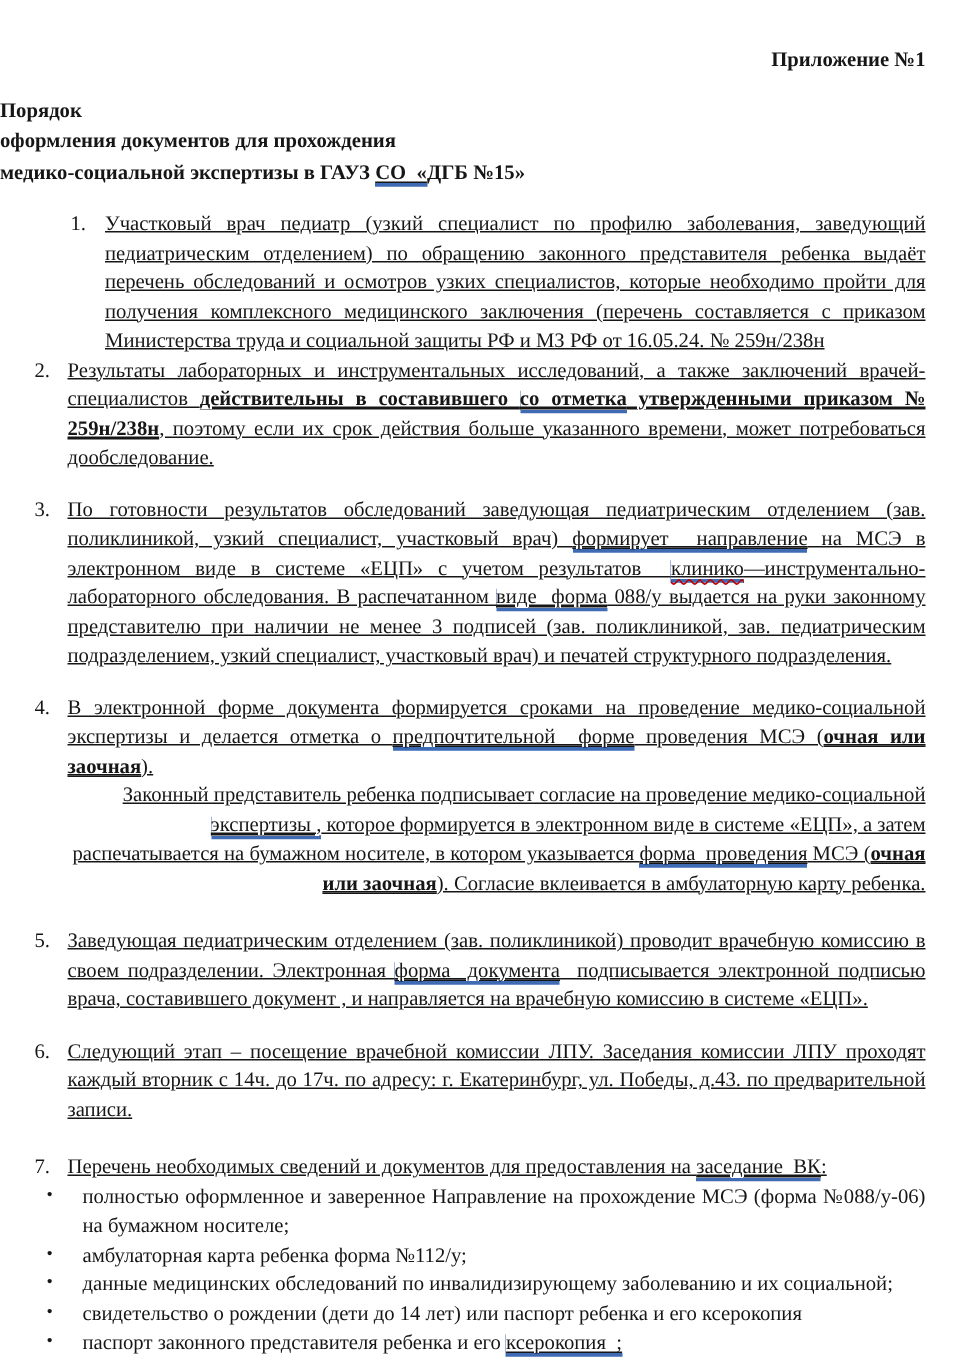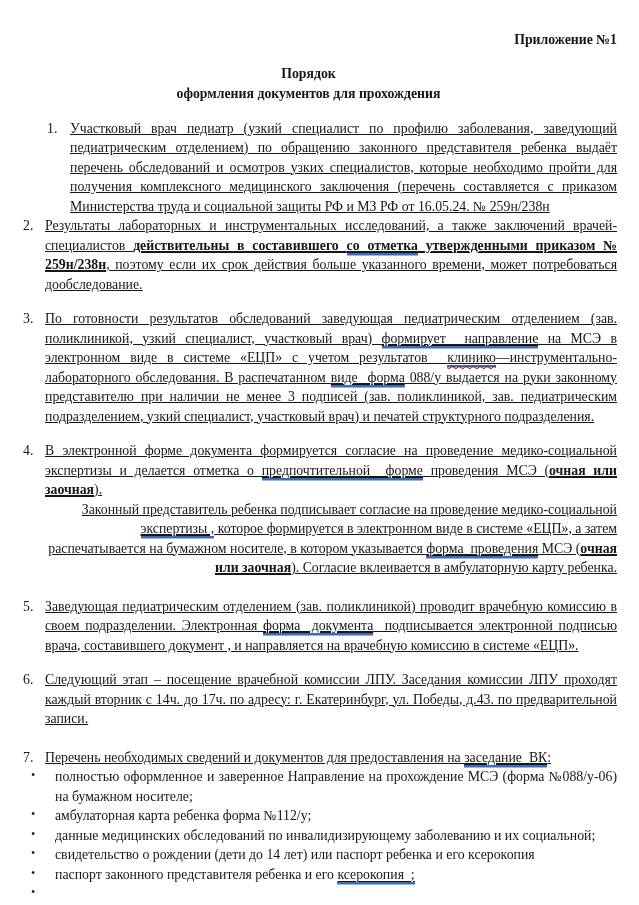--- a/index.html
+++ b/index.html
@@ -23,21 +23,21 @@
     padding:30px 22px 10px 0;
     overflow:hidden;
   }
   .annotation{
     text-align:right;
     font-weight:700;
     padding-right:0;
     padding-left:34px;
   }
   .title{
-    text-align:center;
+    text-align:left;
     font-weight:700;
     margin-top:14px;
     line-height:20.5px;
   }
   .list{
     margin-top:14px;
   }
   .item{
     position:relative;
     padding-left:45px;
@@ -73,20 +73,21 @@
 </head>
 <body>
 
 <div class="page">
 
   <div class="annotation">Приложение №1</div>
 
   <div class="title">
     <div>Порядок</div>
     <div>оформления документов для прохождения</div>
+    <div><span>медико-социальной экспертизы в ГАУЗ </span><span class="u w">СО&nbsp; «</span><span>ДГБ №15»</span></div>
   </div>
 
   <div class="list">
 
     <div class="item first">
       <span class="num">1.</span>
       <div class="body"><span>Участковый врач педиатр (узкий специалист по профилю заболевания, заведующий педиатрическим отделением) по обращению законного представителя ребенка выдаёт перечень обследований и осмотров узких специалистов, которые необходимо пройти для получения комплексного медицинского заключения (перечень составляется с приказом Министерства труда и социальной защиты РФ и МЗ РФ от 16.05.24. № 259н/238н</span></div>
     </div>
 
     <div class="item">
@@ -94,21 +95,21 @@
       <div class="body"><span>Результаты лабораторных и инструментальных исследований, а также заключений врачей-специалистов </span><span class="b u">действительны в составившего </span><span class="b u w">со отметка</span><span class="b u"> утвержденными приказом № 259н/238н</span><span>, поэтому если их срок действия больше указанного времени, может потребоваться дообследование.</span></div>
     </div>
 
     <div class="item gap-md">
       <span class="num">3.</span>
       <div class="body"><span>По готовности результатов обследований заведующая педиатрическим отделением (зав. поликлиникой, узкий специалист, участковый врач) </span><span class="u w">формирует&nbsp; направление</span><span> на МСЭ в электронном виде в системе «ЕЦП» с учетом результатов&nbsp; </span><span class="w r">клинико</span><span>—инструментально-лабораторного обследования. В распечатанном </span><span class="u w">виде&nbsp; форма</span><span> 088/у выдается на руки законному представителю при наличии не менее 3 подписей (зав. поликлиникой, зав. педиатрическим подразделением, узкий специалист, участковый врач) и печатей структурного подразделения.</span></div>
     </div>
 
     <div class="item gap-md">
       <span class="num">4.</span>
-      <div class="body"><span>В электронной форме документа формируется согласие на проведение медико-социальной экспертизы и делается отметка о </span><span class="u w">предпочтительной&nbsp; форме</span><span> проведения МСЭ (</span><span class="b u">очная или заочная</span><span>).</span></div>
+      <div class="body"><span>В электронной форме документа формируется сроками на проведение медико-социальной экспертизы и делается отметка о </span><span class="u w">предпочтительной&nbsp; форме</span><span> проведения МСЭ (</span><span class="b u">очная или заочная</span><span>).</span></div>
       <div class="body left"><span>Законный представитель ребенка подписывает согласие на проведение медико-социальной </span><span class="u w">экспертизы ,</span><span> которое формируется в электронном виде в системе «ЕЦП», а затем распечатывается на бумажном носителе, в котором указывается </span><span class="u w">форма&nbsp; проведения</span><span> МСЭ (</span><span class="b u">очная или заочная</span><span>). Согласие вклеивается в амбулаторную карту ребенка.</span></div>
     </div>
 
     <div class="item gap-lg">
       <span class="num">5.</span>
       <div class="body"><span>Заведующая педиатрическим отделением (зав. поликлиникой) проводит врачебную комиссию в своем подразделении. Электронная </span><span class="u w">форма&nbsp; документа</span><span>&nbsp; подписывается электронной подписью врача, составившего документ , и направляется на врачебную комиссию в системе «ЕЦП».</span></div>
     </div>
 
     <div class="item gap-md">
       <span class="num">6.</span>

